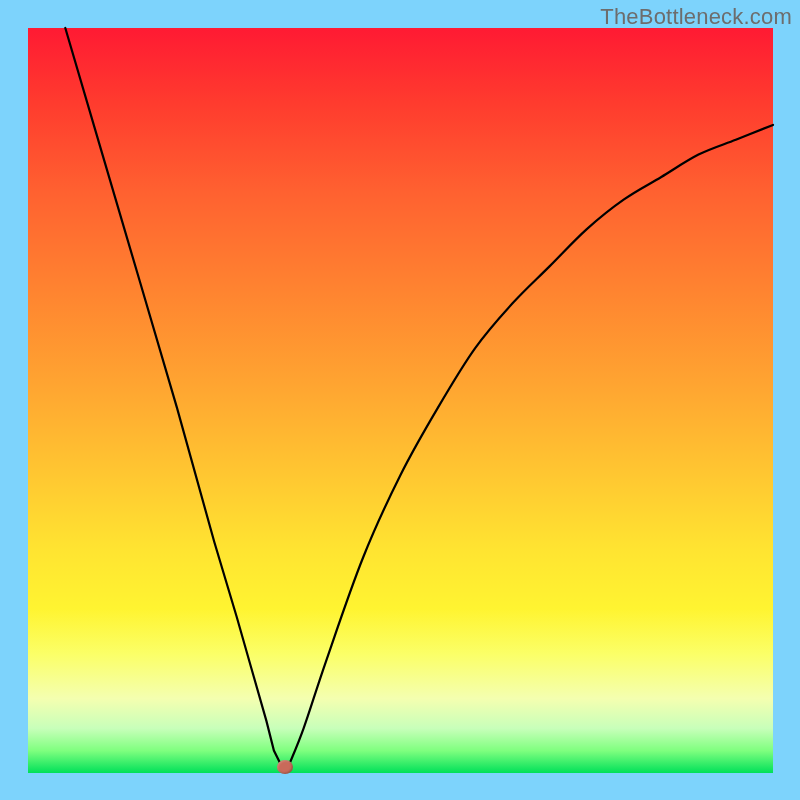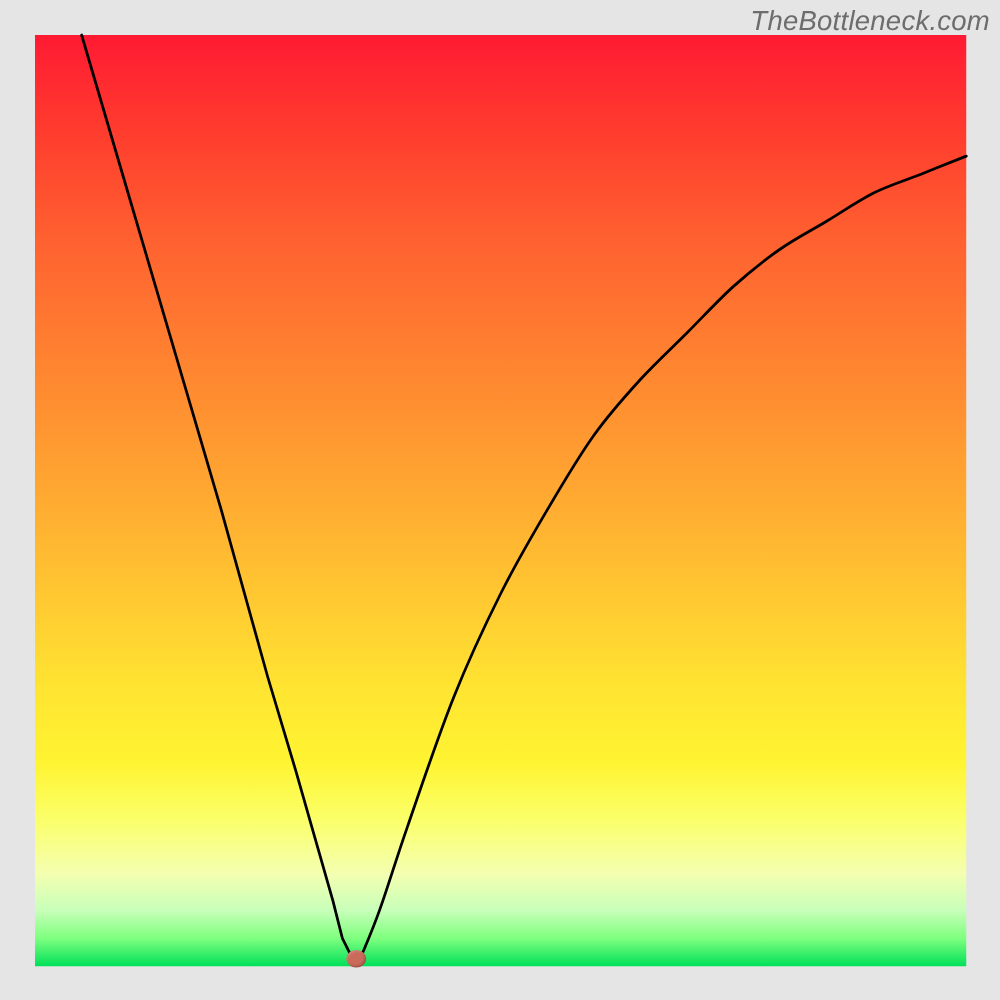--- a/index.html
+++ b/index.html
@@ -10,22 +10,21 @@
     background: #000;
     font-family: Arial, Helvetica, sans-serif;
     overflow: hidden;
   }
   .frame {
     position: absolute;
     left: 0;
     top: 0;
     width: 800px;
     height: 800px;
-    background: #e5e5e5;
-    font-style: italic;
+    background: #7dd3fc;
   }
   .plot {
     position: absolute;
     left: 28px;
     top: 28px;
     width: 745px;
     height: 745px;
     
     background: linear-gradient(to bottom,
       #ff1a33 0%,

